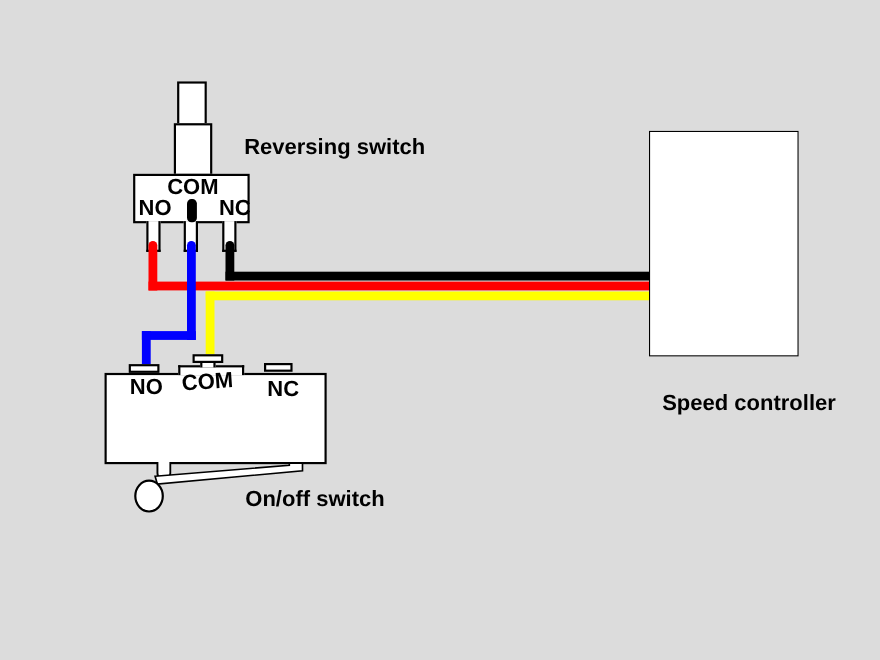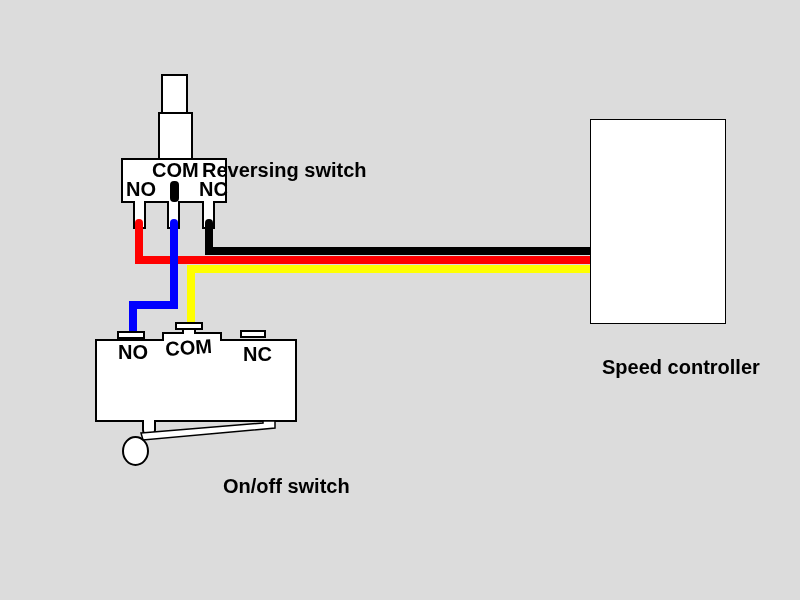--- a/index.html
+++ b/index.html
@@ -59,21 +59,21 @@
   <div class="comp" style="left:133px;top:201px;width:13px;height:28px;border-top:none;"></div>
   <div class="comp" style="left:167px;top:201px;width:13px;height:28px;border-top:none;"></div>
   <div class="comp" style="left:202px;top:201px;width:13px;height:28px;border-top:none;"></div>
 
   <div class="toggle" style="left:170px;top:181px;width:9px;height:21px;"></div>
 
   <div class="lbl term-lbl" style="left:152px;top:160px;">COM</div>
   <div class="lbl term-lbl" style="left:126px;top:179px;">NO</div>
   <div class="lbl term-lbl" style="left:199px;top:179px;">NC</div>
 
-  <div class="lbl" style="left:202px;top:124px;margin-top:36px;">Reversing switch</div>
+  <div class="lbl" style="left:222px;top:124px;">Reversing switch</div>
 
   <div class="wire cap-top" style="left: 205px; top: 219px; width: 8px; height: 36px; background: rgb(0, 0, 0);"></div>
   <div class="wire" style="left: 205px; top: 247px; width: 385px; height: 8px; background: rgb(0, 0, 0);"></div>
 
   <div class="wire cap-top" style="left: 135px; top: 219px; width: 8px; height: 45px; background: rgb(255, 0, 0);"></div>
   <div class="wire" style="left: 135px; top: 256px; width: 455px; height: 8px; background: rgb(255, 0, 0);"></div>
 
   <div class="wire" style="left: 187px; top: 265px; width: 8px; height: 59px; background: rgb(255, 255, 0);"></div>
   <div class="wire" style="left: 187px; top: 265px; width: 403px; height: 8px; background: rgb(255, 255, 0);"></div>
 
@@ -95,15 +95,15 @@
   <div class="lbl term-lbl" style="left:118px;top:342px;">NO</div>
   <div class="lbl term-lbl rot" style="left:166px;top:339px;">COM</div>
   <div class="lbl term-lbl" style="left:243px;top:344px;">NC</div>
 
   <div class="post" style="left:142px;top:420px;width:14px;height:17px;"></div>
   <svg class="abs" style="left:130px;top:413px;" width="160" height="34" viewBox="130 413 160 34">
     <polygon points="141,433 263,423 263,421 275,421 275,428 143,440" fill="#ffffff" stroke="#000000" stroke-width="1.5"></polygon>
   </svg>
   <div class="roller" style="left:122px;top:436px;width:27px;height:30px;"></div>
 
-  <div class="lbl" style="left:223px;top:444px;margin-top:32px;">On/off switch</div>
+  <div class="lbl" style="left:223px;top:444px;">On/off switch</div>
 
 </div>
 
 </body></html>

